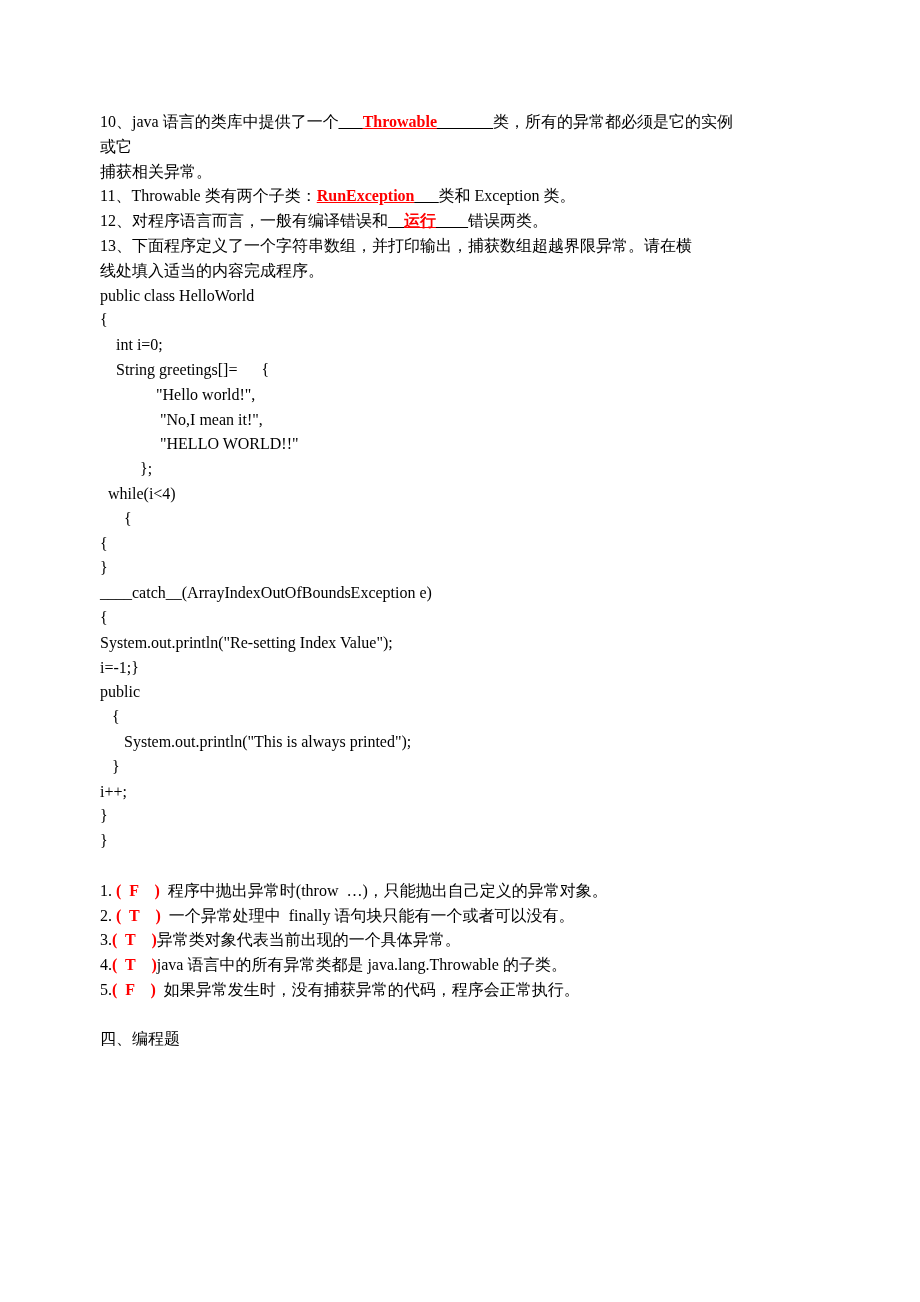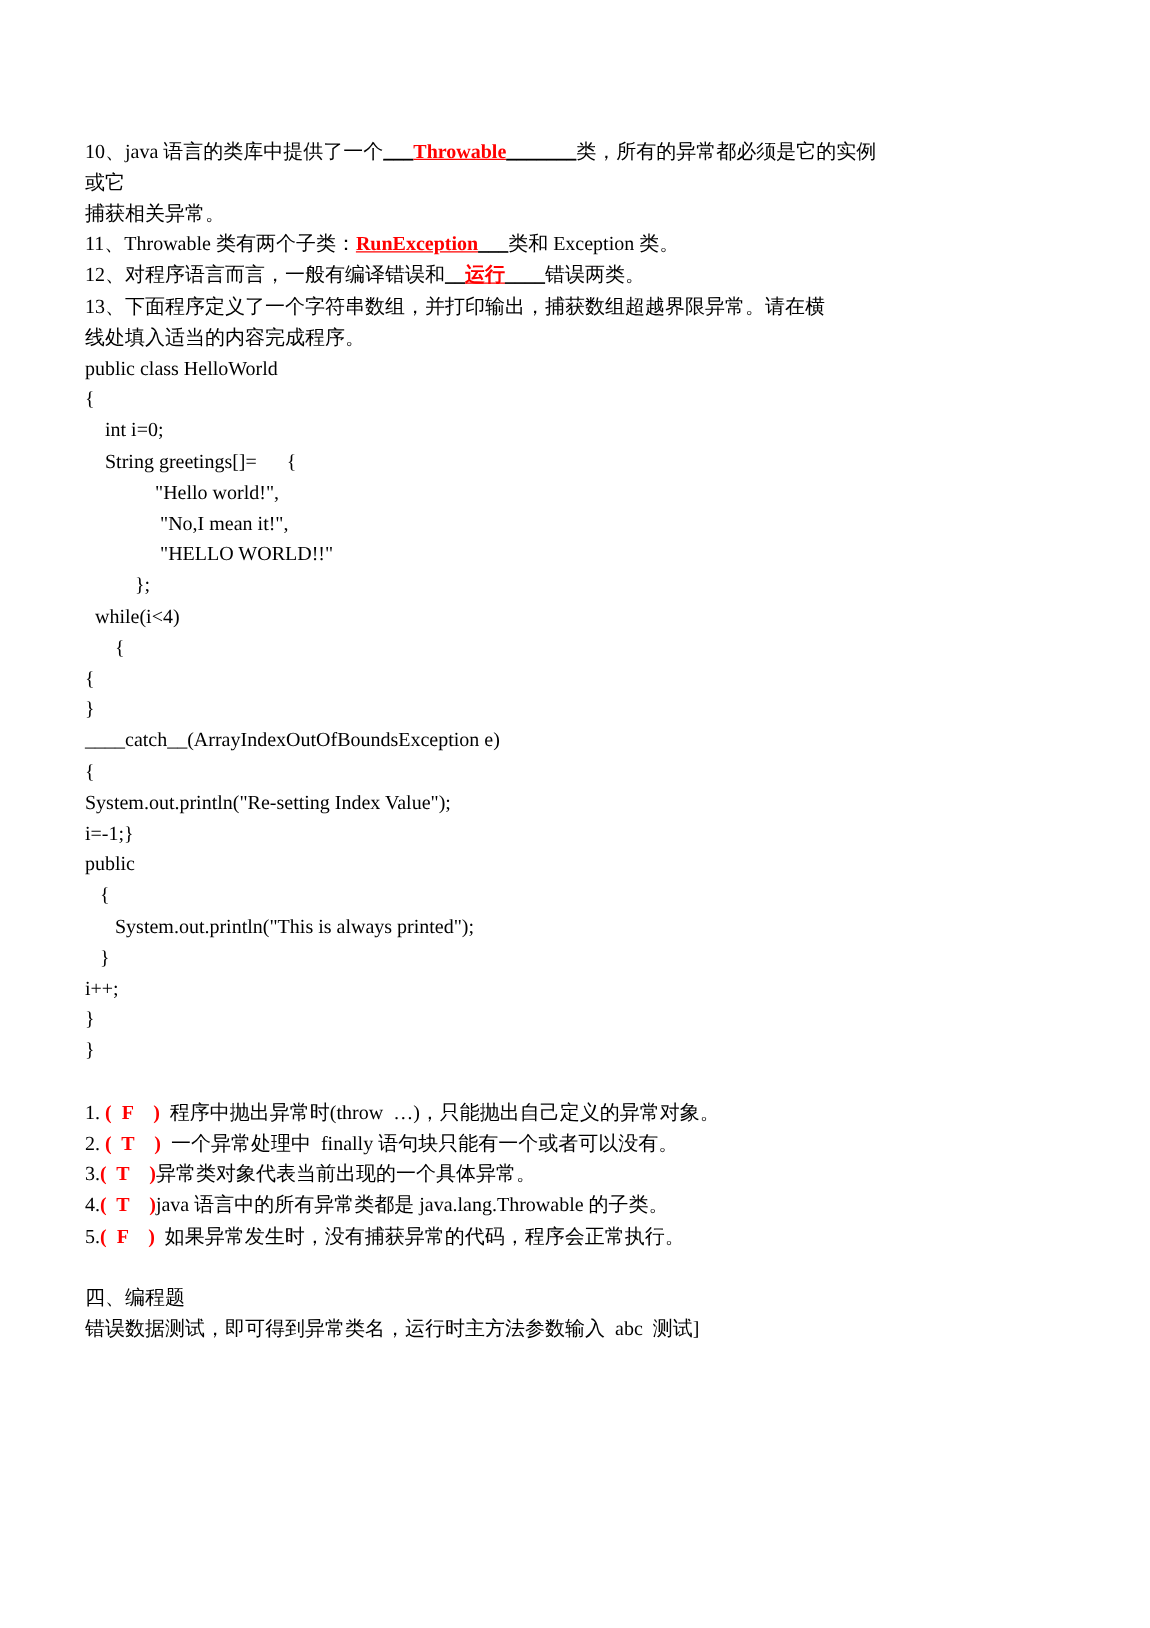--- a/index.html
+++ b/index.html
@@ -7,21 +7,21 @@
     padding: 0;
     background: #ffffff;
     font-family: "SimSun", "Times New Roman", serif;
     font-size: 16px;
     line-height: 1.55;
     color: #000000;
   }
   .page {
     width: 920px;
     min-height: 1302px;
-    padding: 110px 120px 100px 68px;
+    padding: 110px 120px 100px 100px;
     box-sizing: border-box;
   }
   .line {
     white-space: pre-wrap;
   }
   .red {
     color: #ff0000;
     font-weight: bold;
   }
   .u {
@@ -63,14 +63,13 @@
     <div class="line"><span>}</span></div>
     <div class="line"><span>}</span></div>
     <div class="line">&nbsp;</div>
     <div class="line"><span>1. </span><span class="red">(  F    )</span><span>  程序中抛出异常时(throw  …)，只能抛出自己定义的异常对象。</span></div>
     <div class="line"><span>2. </span><span class="red">(  T    )</span><span>  一个异常处理中  finally 语句块只能有一个或者可以没有。</span></div>
     <div class="line"><span>3.</span><span class="red">(  T    )</span><span>异常类对象代表当前出现的一个具体异常。</span></div>
     <div class="line"><span>4.</span><span class="red">(  T    )</span><span>java 语言中的所有异常类都是 java.lang.Throwable 的子类。</span></div>
     <div class="line"><span>5.</span><span class="red">(  F    )</span><span>  如果异常发生时，没有捕获异常的代码，程序会正常执行。</span></div>
     <div class="line">&nbsp;</div>
     <div class="line"><span>四、编程题</span></div>
-    <div class="line"><span>错误数据测试，即可得到异常类名，运行时主方法参数输入  abc  测试]</span></div>
   </div>
 
 </body></html>

